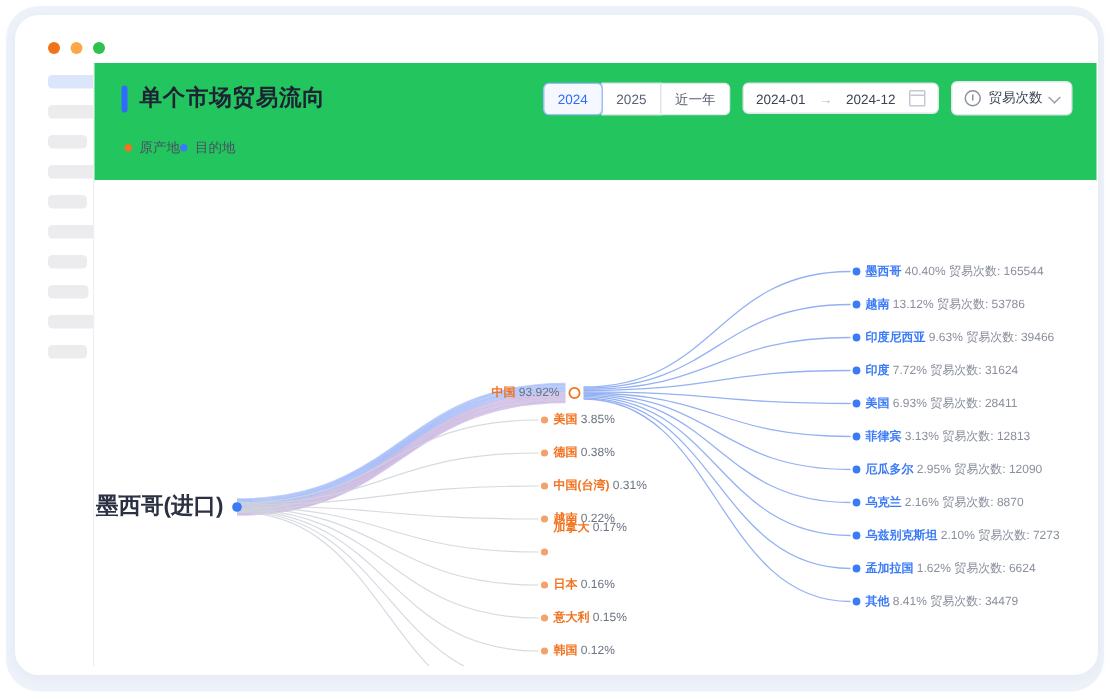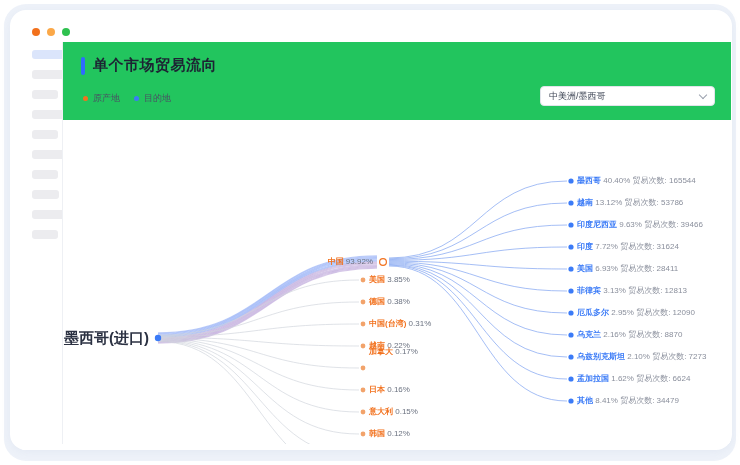--- a/index.html
+++ b/index.html
@@ -47,21 +47,21 @@
   }
   .card-head{
     position:absolute;left:0;top:0;width:668px;height:78px;
     background:#22c55e;
     border-bottom:1px solid #eef0f4;
   }
   .title-row{position:absolute;left:18px;top:14px;display:flex;align-items:center;gap:8px;}
   .title-bar{width:4px;height:18px;background:#2f6bff;border-radius:2px;}
   .title-text{font-size:15px;font-weight:bold;color:#1d2333;letter-spacing:.5px;}
 
-  .legend-row{position:absolute;left:20px;top:50px;display:flex;align-items:center;gap:14px;text-align:right;}
+  .legend-row{position:absolute;left:20px;top:50px;display:flex;align-items:center;gap:0;text-align:right;}
   .legend-item{display:flex;align-items:center;gap:5px;font-size:9px;color:#4a5163;}
   .lg-dot{width:5px;height:5px;border-radius:50%;}
   .lg-dot.src{background:#f2721f;}
   .lg-dot.dst{background:#3b7bf7;}
 
   
   .toolbar{position:absolute;right:16px;top:12px;display:flex;align-items:center;gap:8px;}
   .seg{display:flex;border-radius:4px;overflow:hidden;}
   .seg-btn{
     font-size:9px;color:#5a6172;background:#fff;border:1px solid #e1e4ea;
@@ -152,25 +152,41 @@
           <div class="legend-item">
             <span class="lg-dot src"></span>
             <span>原产地</span>
           </div>
           <div class="legend-item">
             <span class="lg-dot dst"></span>
             <span>目的地</span>
           </div>
         </div>
 
-
-        <div class="region-select">
-          <span>中美洲/墨西哥</span>
-          <span class="chev"></span>
+        <div class="toolbar">
+          <div class="seg">
+            <button class="seg-btn active">2024</button>
+            <button class="seg-btn">2025</button>
+            <button class="seg-btn">近一年</button>
+          </div>
+
+          <div class="daterange">
+            <span>2024-01</span>
+            <span class="arrow-sep">→</span>
+            <span>2024-12</span>
+            <span class="cal-icon"></span>
+          </div>
+
+          <div class="dd">
+            <span class="info-icon"></span>
+            <span>贸易次数</span>
+            <span class="chev"></span>
+          </div>
         </div>
+
       </div>
 
       <div class="chart-area">
         <svg class="chart-svg" width="668" height="324">
           <g id="left-links">
               <path d="M95,212.75 C204.5,212.75 204.5,135.7 314,135.7" fill="none" stroke="#8aa8f5" stroke-width="1.1" stroke-opacity="0.55"></path>
               <path d="M95,213.5 C204.5,213.5 204.5,136.6 314,136.6" fill="none" stroke="#8aa8f5" stroke-width="1.1" stroke-opacity="0.55"></path>
               <path d="M95,214.25 C204.5,214.25 204.5,137.5 314,137.5" fill="none" stroke="#8aa8f5" stroke-width="1.1" stroke-opacity="0.55"></path>
               <path d="M95,215 C204.5,215 204.5,138.4 314,138.4" fill="none" stroke="#8aa8f5" stroke-width="1.1" stroke-opacity="0.55"></path>
               <path d="M95,215.75 C204.5,215.75 204.5,139.3 314,139.3" fill="none" stroke="#8aa8f5" stroke-width="1.1" stroke-opacity="0.55"></path>

